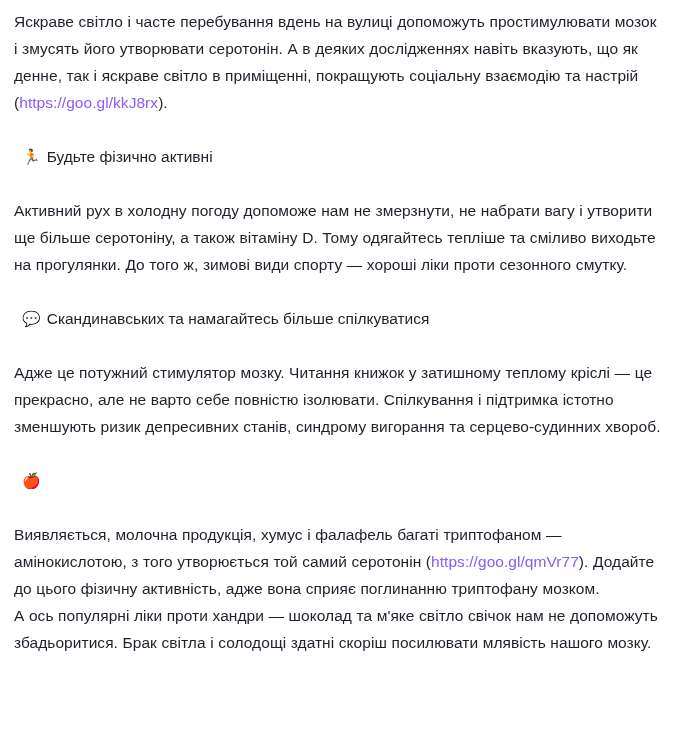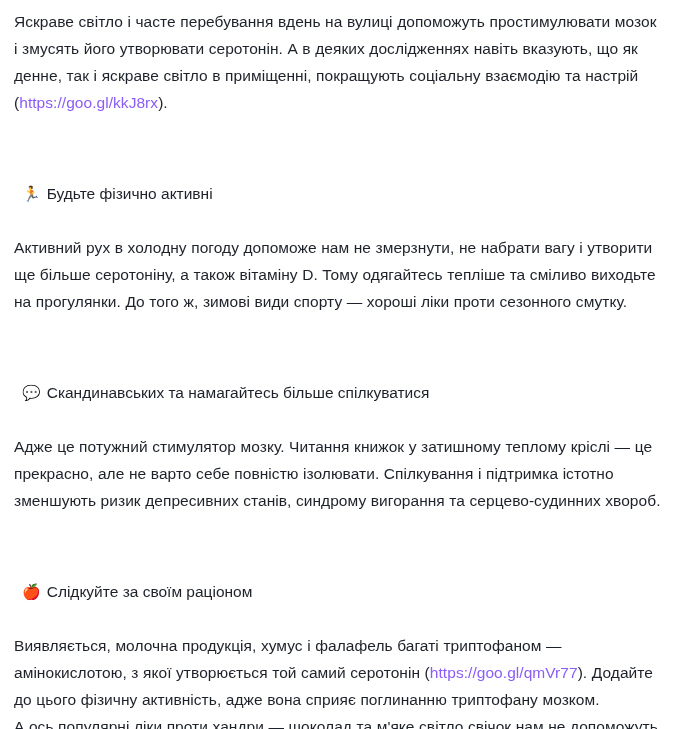--- a/index.html
+++ b/index.html
@@ -41,21 +41,21 @@
     display: flex;
     align-items: baseline;
     gap: 6px;
     padding-left: 8px;
   }
   .emoji {
     font-size: 15px;
     line-height: 27px;
     display: inline-block;
   }
-  .heading-text { display: inline-block; margin-top: 37px; }
+  .heading-text { display: inline-block; }
 </style>
 </head>
 <body>
 
 <div class="post" id="post-root">
     <p class="para"><span>Яскраве світло і часте перебування вдень на вулиці допоможуть простимулювати мозок і змусять його утворювати серотонін. А в деяких дослідженнях навіть вказують, що як денне, так і яскраве світло в приміщенні, покращують соціальну взаємодію та настрій (</span><a class="link">https://goo.gl/kkJ8rx</a><span>).</span></p>
     <div class="spacer"></div>
     <div class="heading">
       <span class="emoji">🏃</span>
       <span class="heading-text">Будьте фізично активні</span>
@@ -65,18 +65,17 @@
     <div class="spacer"></div>
     <div class="heading">
       <span class="emoji">💬</span>
       <span class="heading-text">Скандинавських та намагайтесь більше спілкуватися</span>
     </div>
     <div class="spacer"></div>
     <p class="para"><span>Адже це потужний стимулятор мозку. Читання книжок у затишному теплому кріслі — це прекрасно, але не варто себе повністю ізолювати. Спілкування і підтримка істотно зменшують ризик депресивних станів, синдрому вигорання та серцево-судинних хвороб.</span></p>
     <div class="spacer"></div>
     <div class="heading">
       <span class="emoji">🍎</span>
-      <span class="heading-text">Слідкуйте за своїм раціоном</span>
     </div>
     <div class="spacer"></div>
-    <p class="para"><span>Виявляється, молочна продукція, хумус і фалафель багаті триптофаном — амінокислотою, з якої утворюється той самий серотонін (</span><a class="link">https://goo.gl/qmVr77</a><span>). Додайте до цього фізичну активність, адже вона сприяє поглинанню триптофану мозком.</span></p>
+    <p class="para"><span>Виявляється, молочна продукція, хумус і фалафель багаті триптофаном — амінокислотою, з того утворюється той самий серотонін (</span><a class="link">https://goo.gl/qmVr77</a><span>). Додайте до цього фізичну активність, адже вона сприяє поглинанню триптофану мозком.</span></p>
     <p class="para"><span>А ось популярні ліки проти хандри — шоколад та м'яке світло свічок нам не допоможуть збадьоритися. Брак світла і солодощі здатні скоріш посилювати млявість нашого мозку.</span></p>
   </div>
 
 </body></html>

